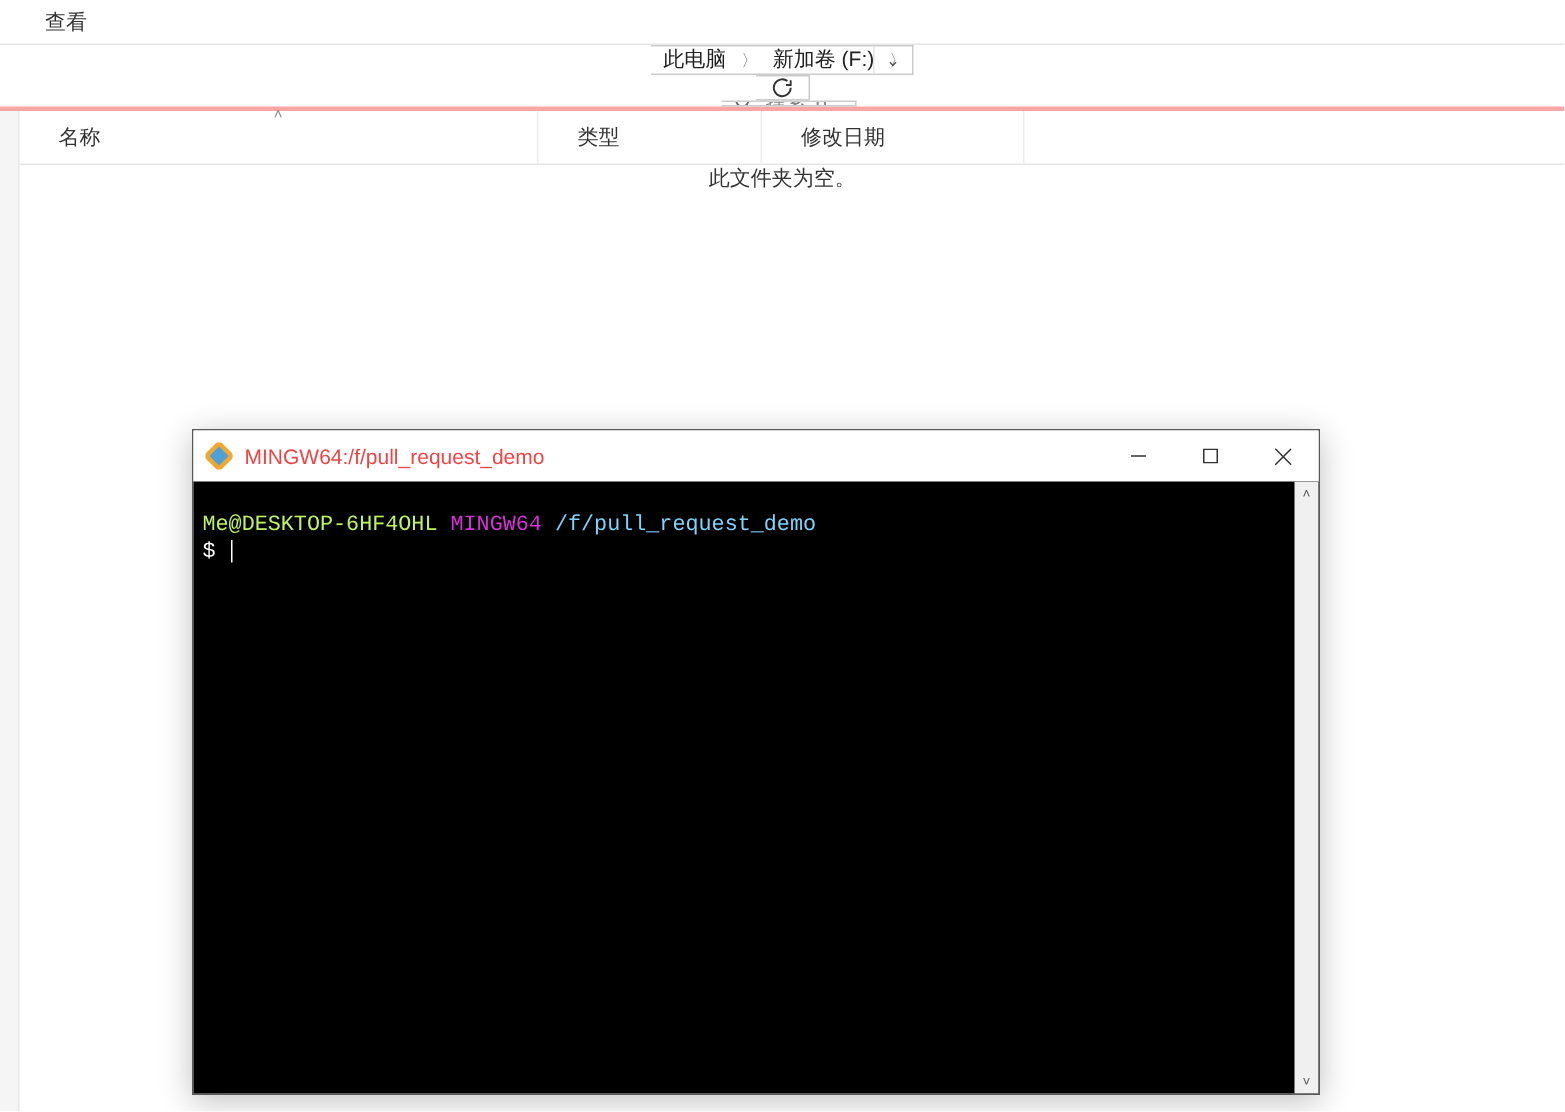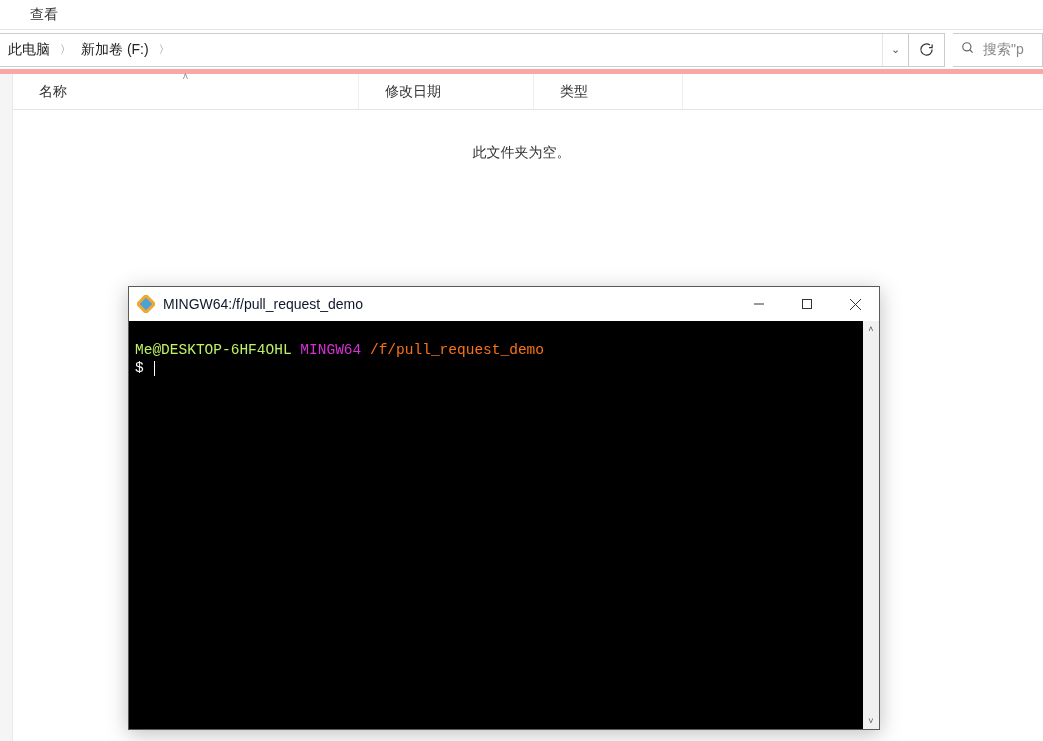--- a/index.html
+++ b/index.html
@@ -20,22 +20,23 @@
       display: flex;
       align-items: center;
       color: #333;
       font-size: 14px;
     }
     
     .address-row {
       display: flex;
       align-items: center;
       height: 44px;
-      border-bottom: 5px solid #fca5a5;
-      background: #fff;
+      border-bottom: 3px solid #fca5a5;
+      background: #fff;
+      flex-direction: column;
     }
     .breadcrumb-wrap {
       flex: 1;
       display: flex;
       align-items: center;
       height: 34px;
       border: 1px solid #ccc;
       border-left: none;
       margin: 0;
       padding-left: 2px;
@@ -129,21 +130,20 @@
       position: absolute;
       left: 50%;
       top: -3px;
       transform: translateX(-50%);
       color: #888;
       font-size: 10px;
     }
     .empty-msg {
       text-align: center;
       color: #333;
-      margin-top: 34px;
       font-size: 14px;
     }
 
     
     .bash-window {
       position: absolute;
       left: 128px;
       top: 286px;
       width: 752px;
       height: 444px;
@@ -160,21 +160,21 @@
       background: #fff;
       padding-left: 8px;
     }
     .bash-icon {
       width: 18px;
       height: 18px;
       margin-right: 8px;
       display: inline-block;
     }
     .bash-title {
-      color: #0f172a;
+      color: #ef4444;
       font-size: 14px;
       flex: 1;
     }
     .win-btns { display: flex; height: 100%; }
     .win-btn {
       width: 48px;
       height: 100%;
       display: flex;
       align-items: center;
       justify-content: center;
@@ -191,21 +191,21 @@
       padding: 20px 6px 6px 6px;
       font-family: "Consolas", "Courier New", monospace;
       font-size: 14.5px;
       line-height: 1.25;
       white-space: pre;
       position: absolute;
       left: 0; top: 0; right: 16px; bottom: 0;
     }
     .seg-user { color: #bef264; }
     .seg-host { color: #d630d6; }
-    .seg-path { color: #f97316; }
+    .seg-path { color: #7dd3fc; }
     .seg-prompt { color: #fff; }
     .cursor {
       display: inline-block;
       width: 1px;
       height: 15px;
       background: #fff;
       vertical-align: middle;
       margin-left: 2px;
     }
     .bash-scrollbar {
@@ -260,25 +260,25 @@
   </div>
 </div>
 
 <div class="side-strip"></div>
 
 <div class="col-headers">
   <div class="col col-name">
     <span class="sort-caret">˄</span>
     <span>名称</span>
   </div>
+  <div class="col col-type">
+    <span>类型</span>
+  </div>
   <div class="col col-mod">
     <span>修改日期</span>
-  </div>
-  <div class="col col-type">
-    <span>类型</span>
   </div>
 </div>
 
 <div class="empty-msg">此文件夹为空。</div>
 
 <div class="bash-window">
   <div class="bash-titlebar">
     <span class="bash-icon">
       <svg viewBox="0 0 24 24" width="18" height="18">
         <rect x="2" y="2" width="20" height="20" rx="2" transform="rotate(45 12 12)" fill="#f0a830"></rect>

